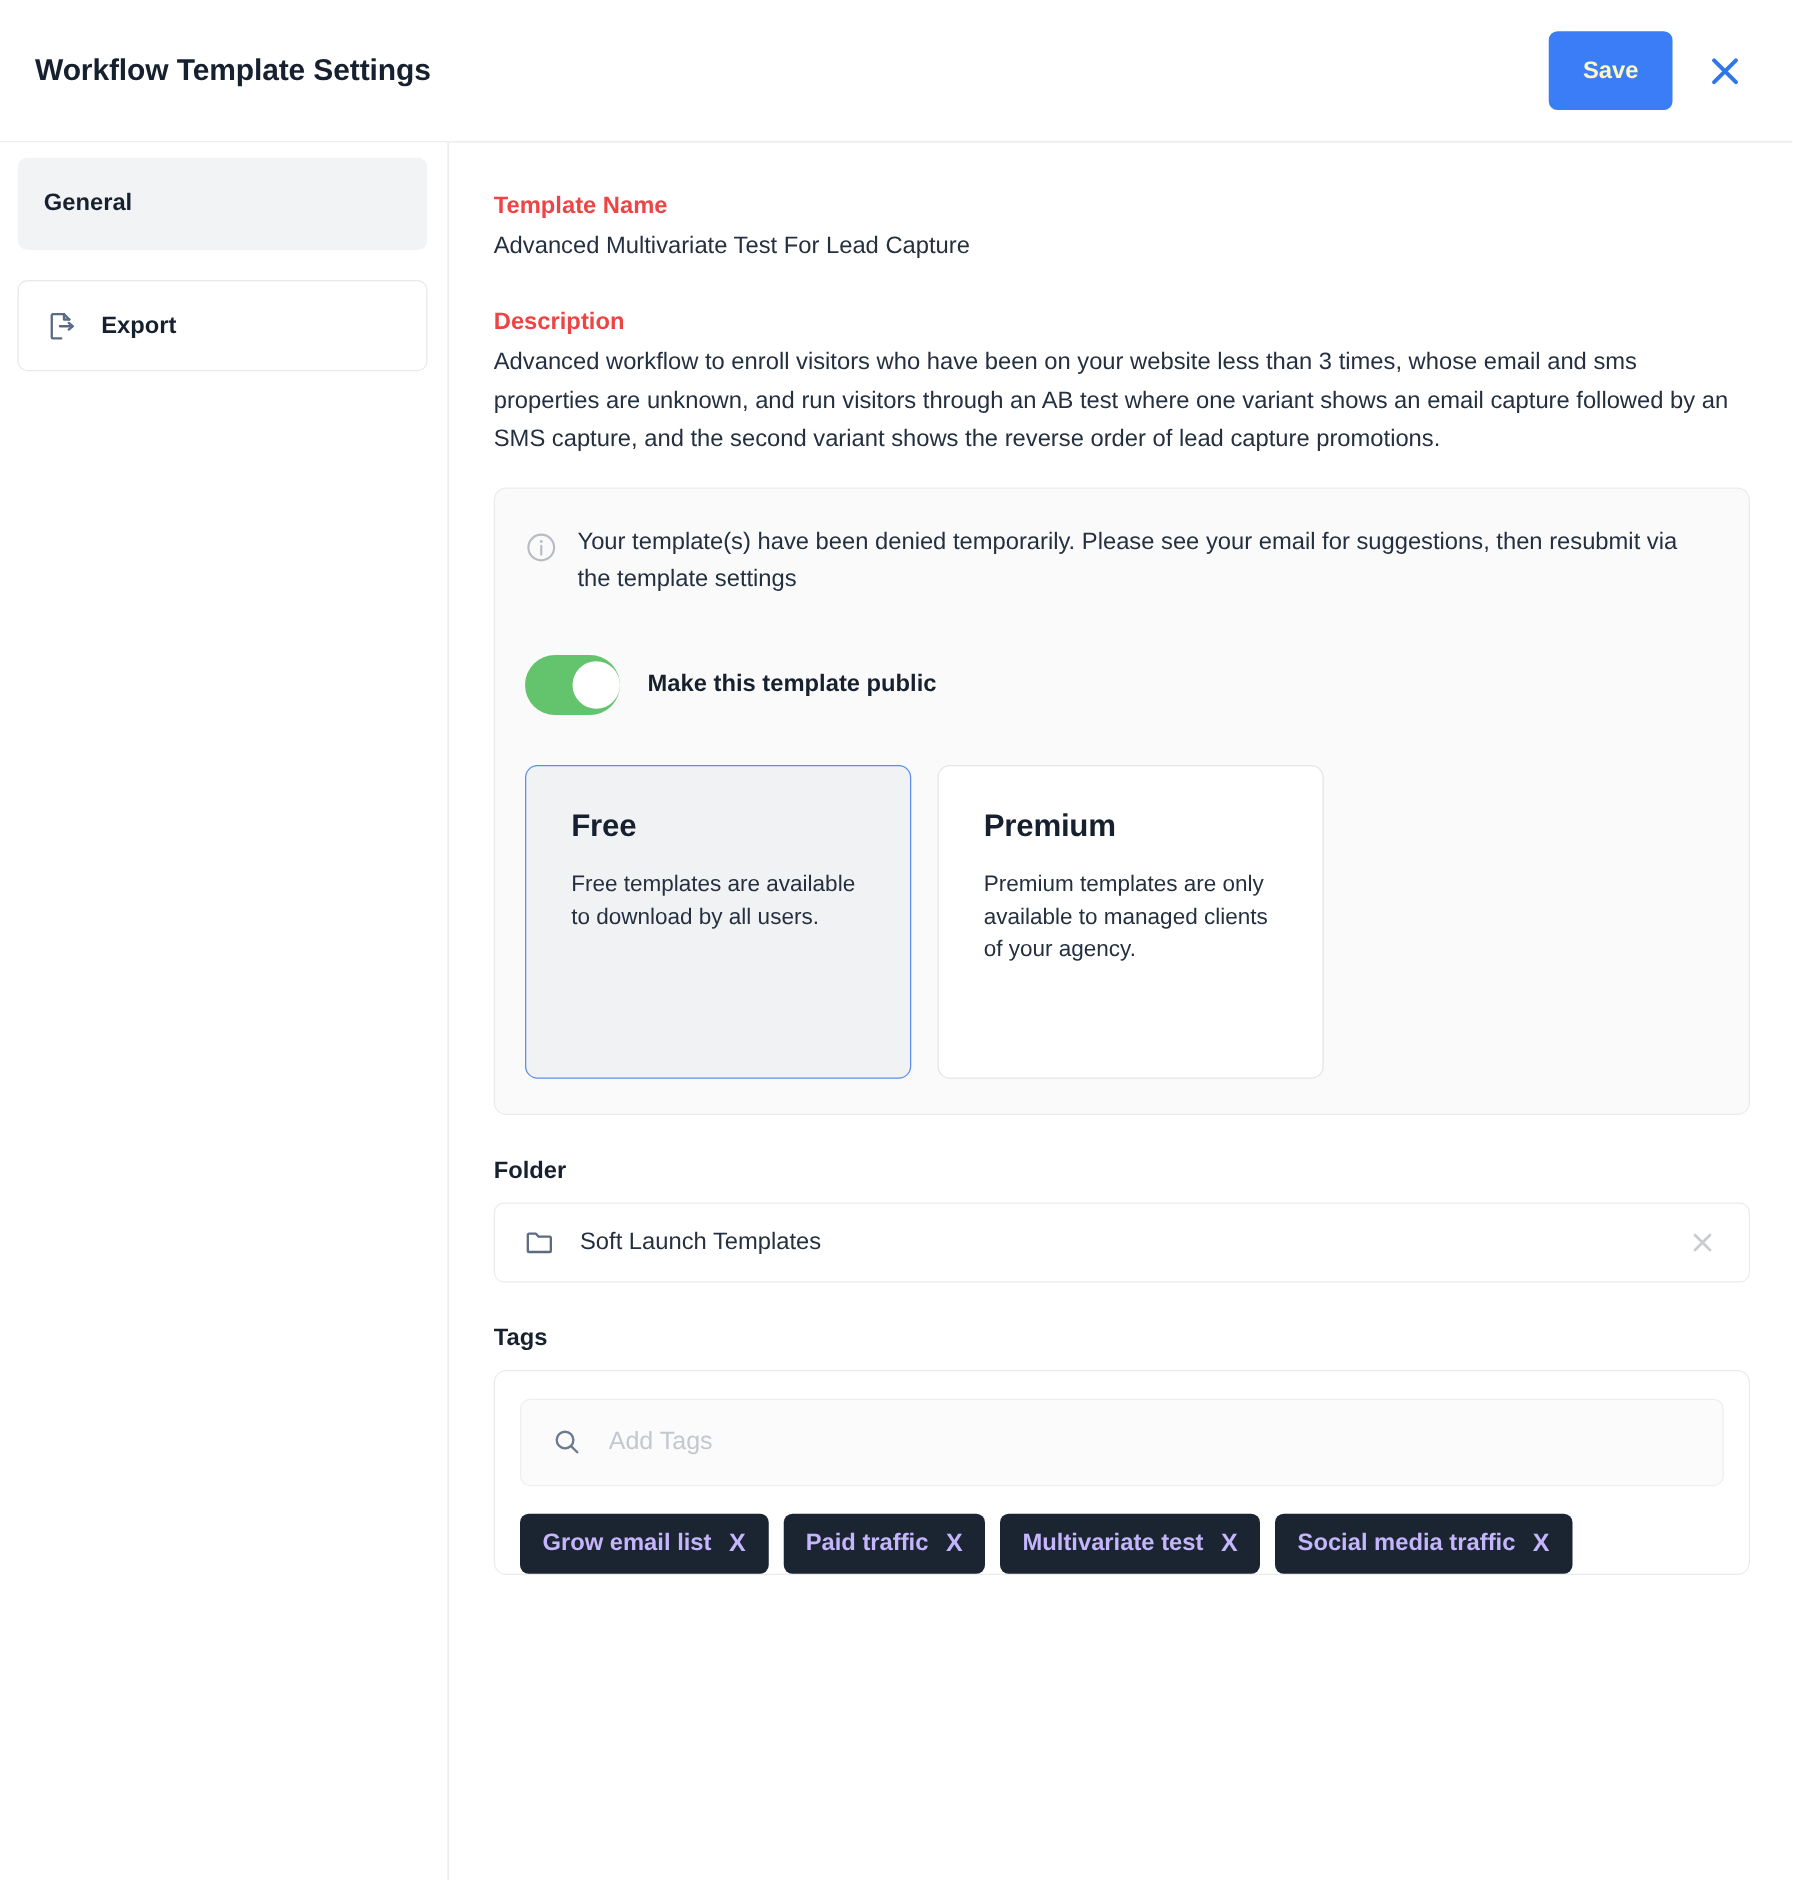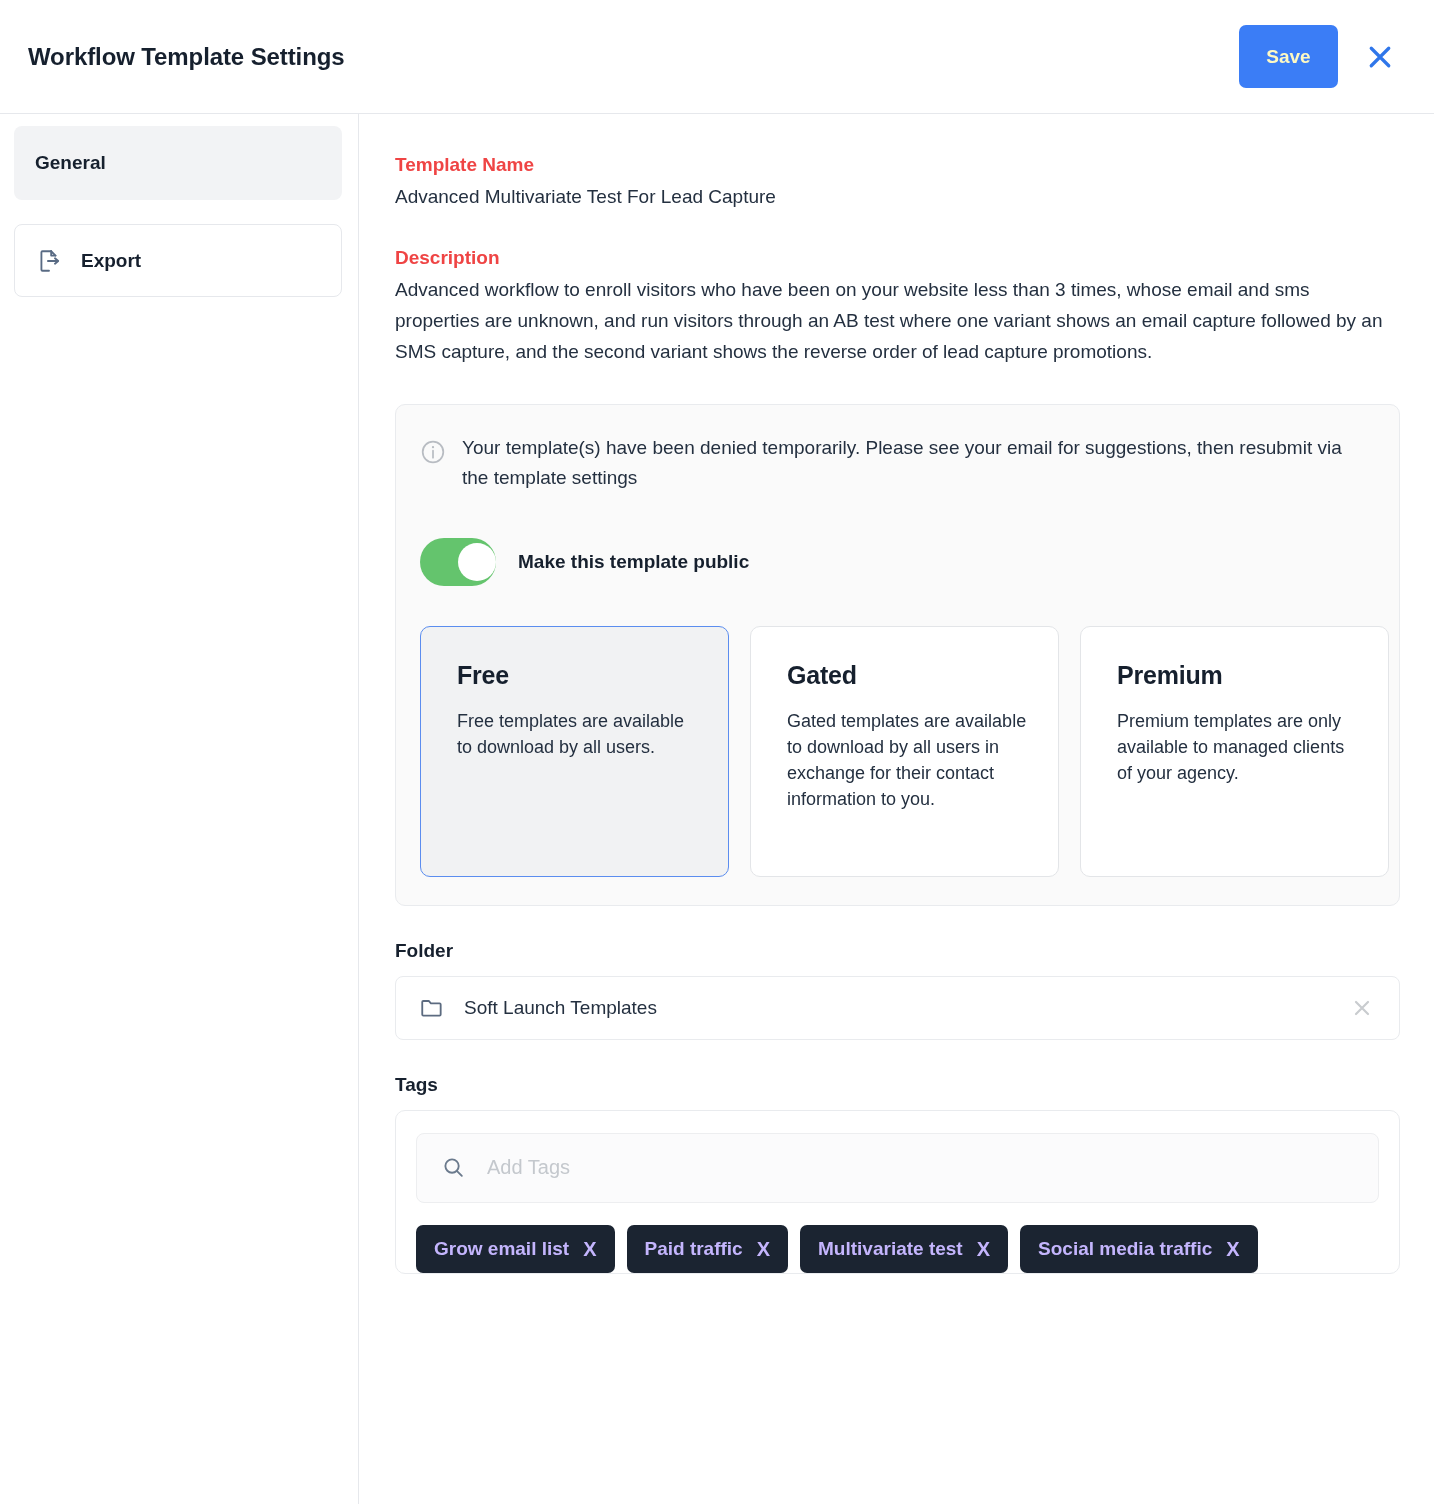--- a/index.html
+++ b/index.html
@@ -140,21 +140,21 @@
 
   .desc-text {
     font-size: 19px;
     color: #243040;
     line-height: 1.62;
     max-width: 1000px;
   }
 
   
   .panel {
-    margin-top: 36px;
+    margin-top: 22px;
     border: 1px solid #e9ebee;
     border-radius: 10px;
     background: #fafafa;
     padding: 28px 22px 28px 22px;
   }
   .notice {
     display: flex;
     gap: 16px;
     align-items: flex-start;
     padding-left: 2px;
@@ -435,24 +435,20 @@
           <div class="toggle">
             <div class="knob"></div>
           </div>
           <span class="toggle-label">Make this template public</span>
         </div>
 
         <div class="tiers">
           <div class="tier selected">
             <div class="tier-title">Free</div>
             <div class="tier-desc">Free templates are available to download by all users.</div>
-          </div>
-          <div class="tier">
-            <div class="tier-title">Gated</div>
-            <div class="tier-desc">Gated templates are available to download by all users in exchange for their contact information to you.</div>
           </div>
           <div class="tier">
             <div class="tier-title">Premium</div>
             <div class="tier-desc">Premium templates are only available to managed clients of your agency.</div>
           </div>
         </div>
 
 
       </div>
 

